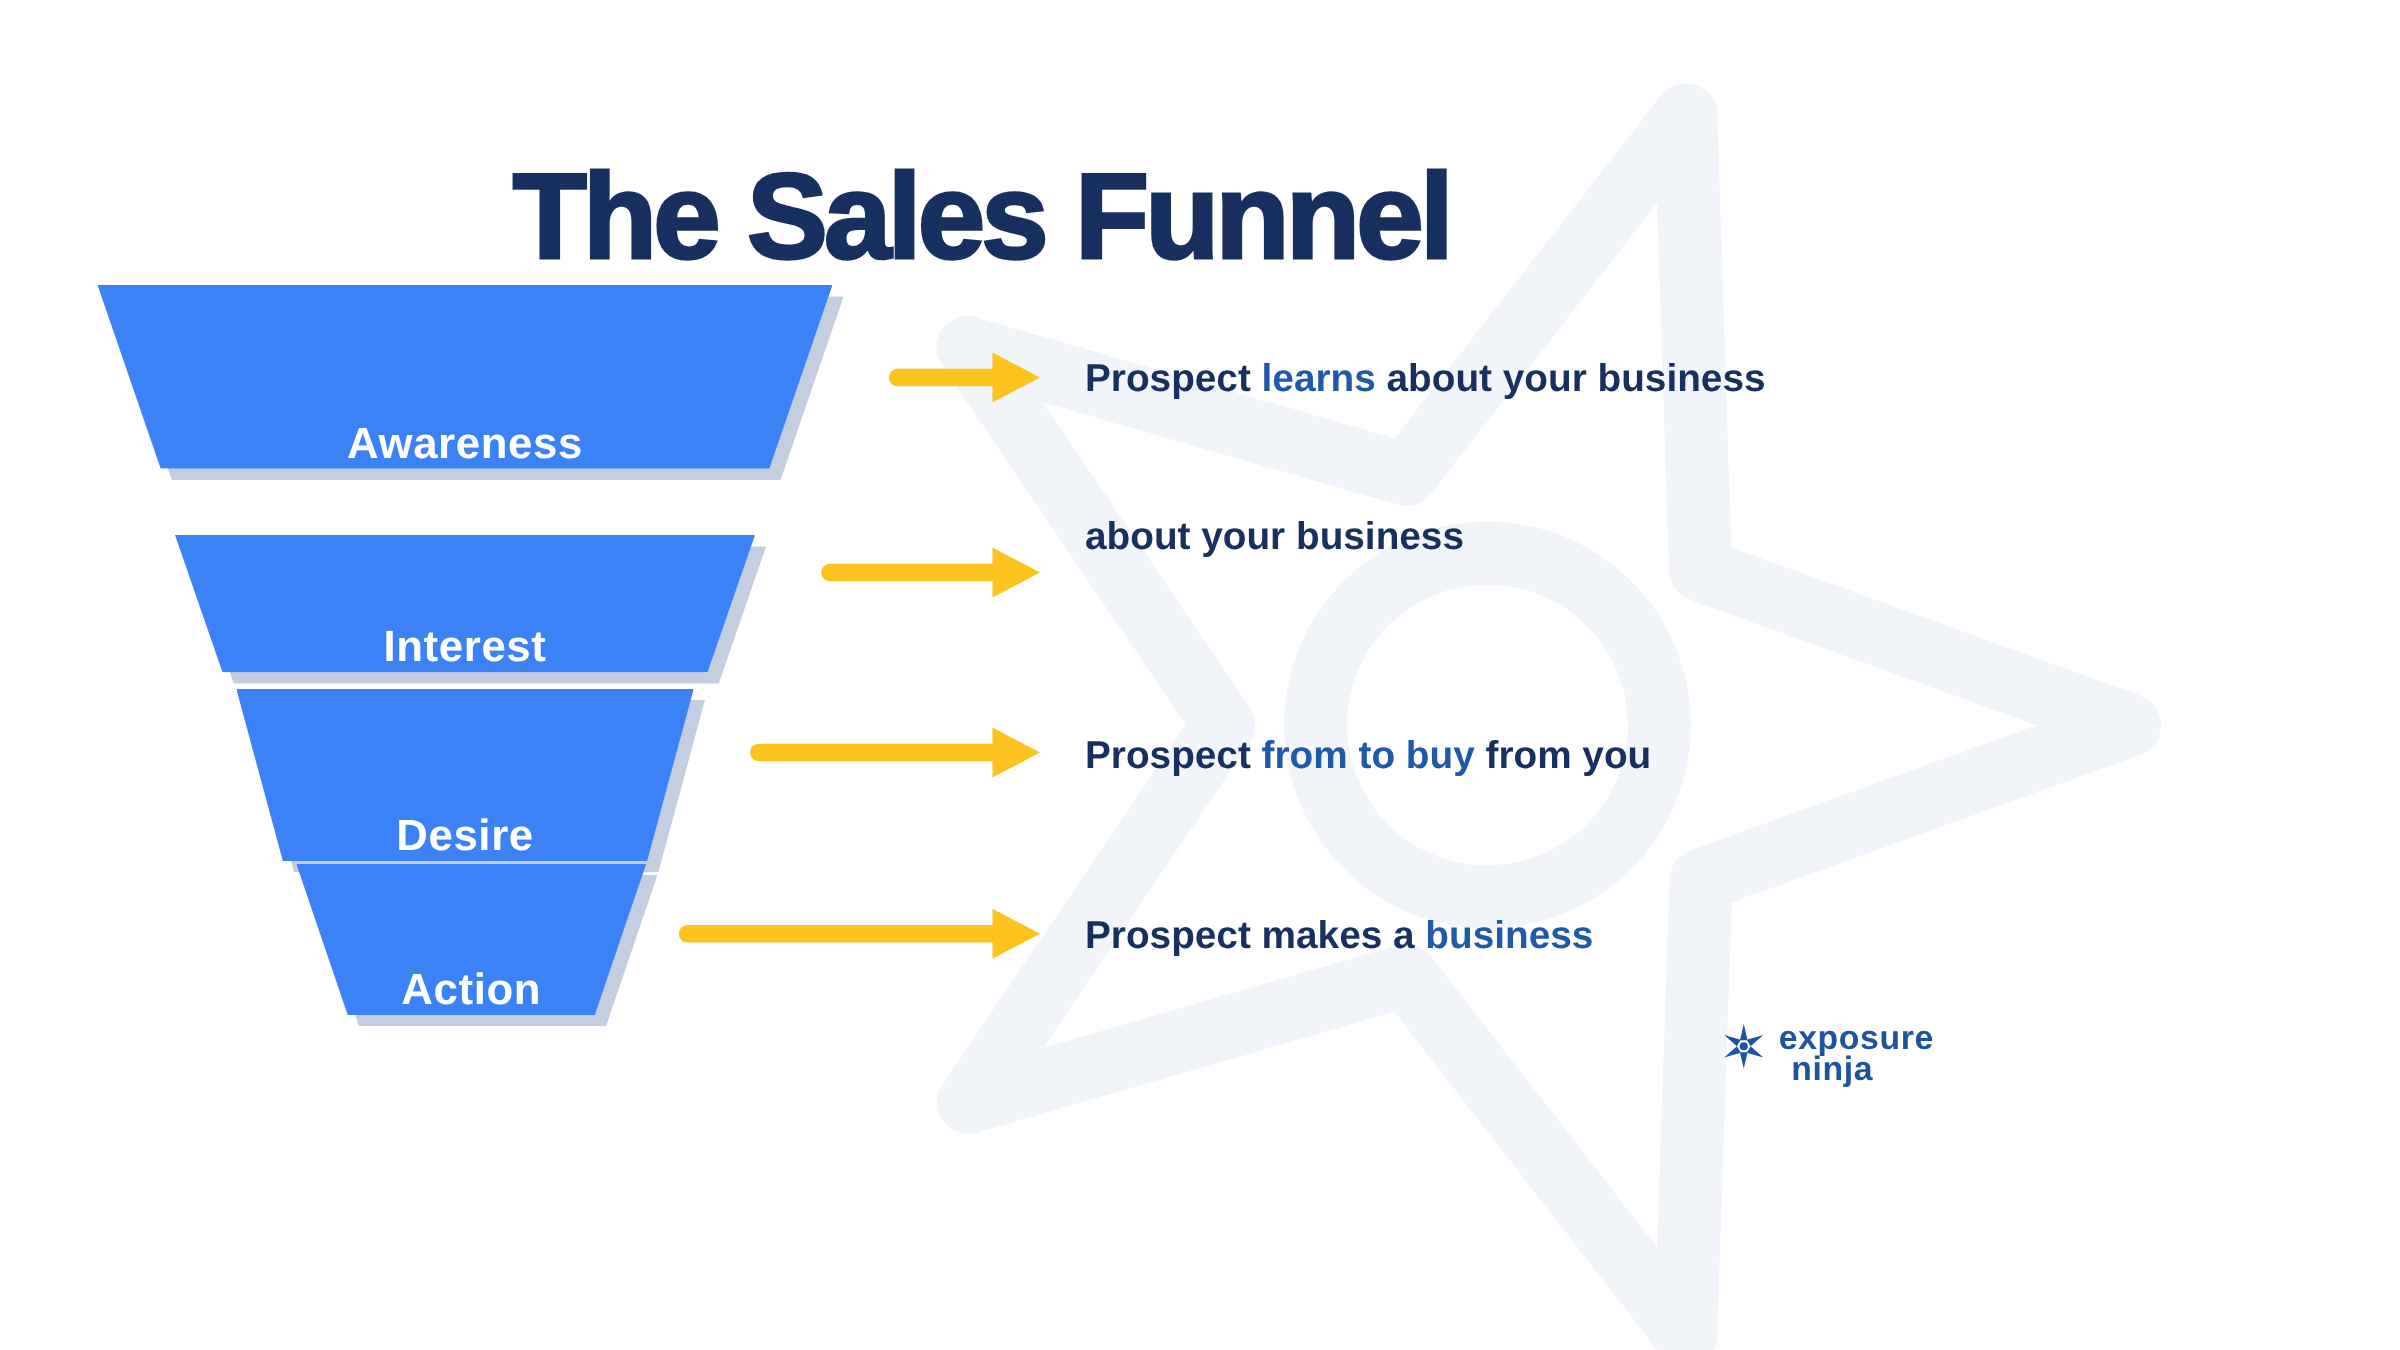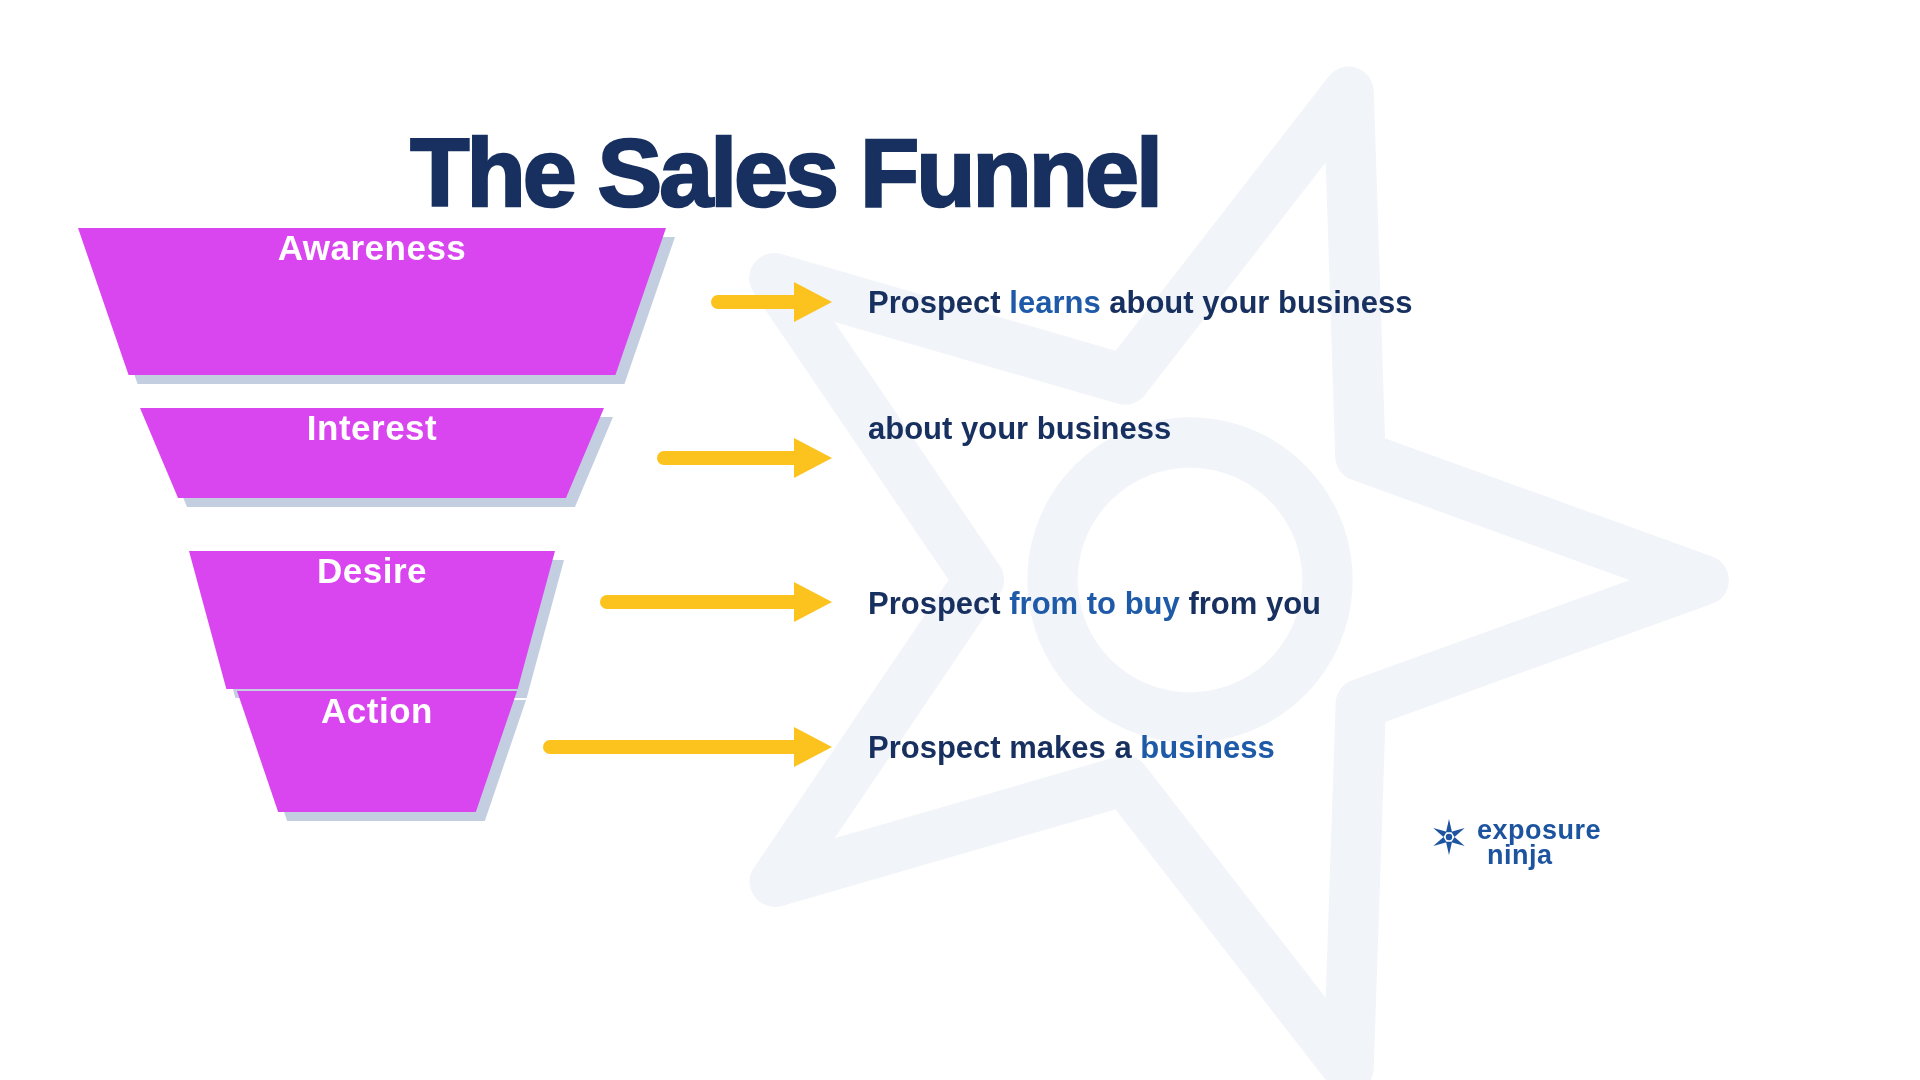--- a/index.html
+++ b/index.html
@@ -36,32 +36,32 @@
   
   .stage { position: absolute; z-index: 2; }
   .stage .shape, .stage .shadow {
     position: absolute; inset: 0;
   }
   .stage .shadow {
     transform: translate(9px, 9px);
     background: #c3cfe1;
   }
   .stage .shape {
-    background: #d946ef;
-    display: flex; align-items: flex-start; justify-content: center;
+    background: #3b82f6;
+    display: flex; align-items: flex-end; justify-content: center;
   }
   .stage-label {
     color: #ffffff;
     font-size: 35px;
     font-weight: bold;
     letter-spacing: 0.5px;
   }
   .s1 { left: 78px;  top: 228px; width: 588px; height: 147px; }
   .s1 .shape, .s1 .shadow { clip-path: polygon(0% 0%, 100% 0%, 91.4% 100%, 8.6% 100%); }
-  .s2 { left: 140px; top: 408px; width: 464px; height: 90px; }
+  .s2 { left: 140px; top: 428px; width: 464px; height: 110px; }
   .s2 .shape, .s2 .shadow { clip-path: polygon(0% 0%, 100% 0%, 91.8% 100%, 8.2% 100%); }
   .s3 { left: 189px; top: 551px; width: 366px; height: 138px; }
   .s3 .shape, .s3 .shadow { clip-path: polygon(0% 0%, 100% 0%, 89.8% 100%, 10.2% 100%); }
   .s4 { left: 237px; top: 691px; width: 280px; height: 121px; }
   .s4 .shape, .s4 .shadow { clip-path: polygon(0% 0%, 100% 0%, 85.3% 100%, 14.7% 100%); }
 
   
   .arrow { position: absolute; z-index: 2; }
   .a1 { left: 710px; top: 280px; }
   .a2 { left: 656px; top: 436px; }
@@ -82,21 +82,21 @@
   .d1 { top: 281px; }
   .d2 { top: 403px; line-height: 52px; }
   .d3 { top: 582px; }
   .d4 { top: 726px; }
   .hl { color: #1e5aa8; text-align: center; }
   .it { font-style: italic; }
 
   
   .logo {
     position: absolute;
-    left: 1430px; top: 818px;
+    left: 1376px; top: 818px;
     z-index: 2;
     display: flex;
     align-items: flex-start;
     gap: 9px;
     color: #1d54a0;
   }
   .logo-text {
     font-size: 27px;
     font-weight: bold;
     line-height: 25px;

